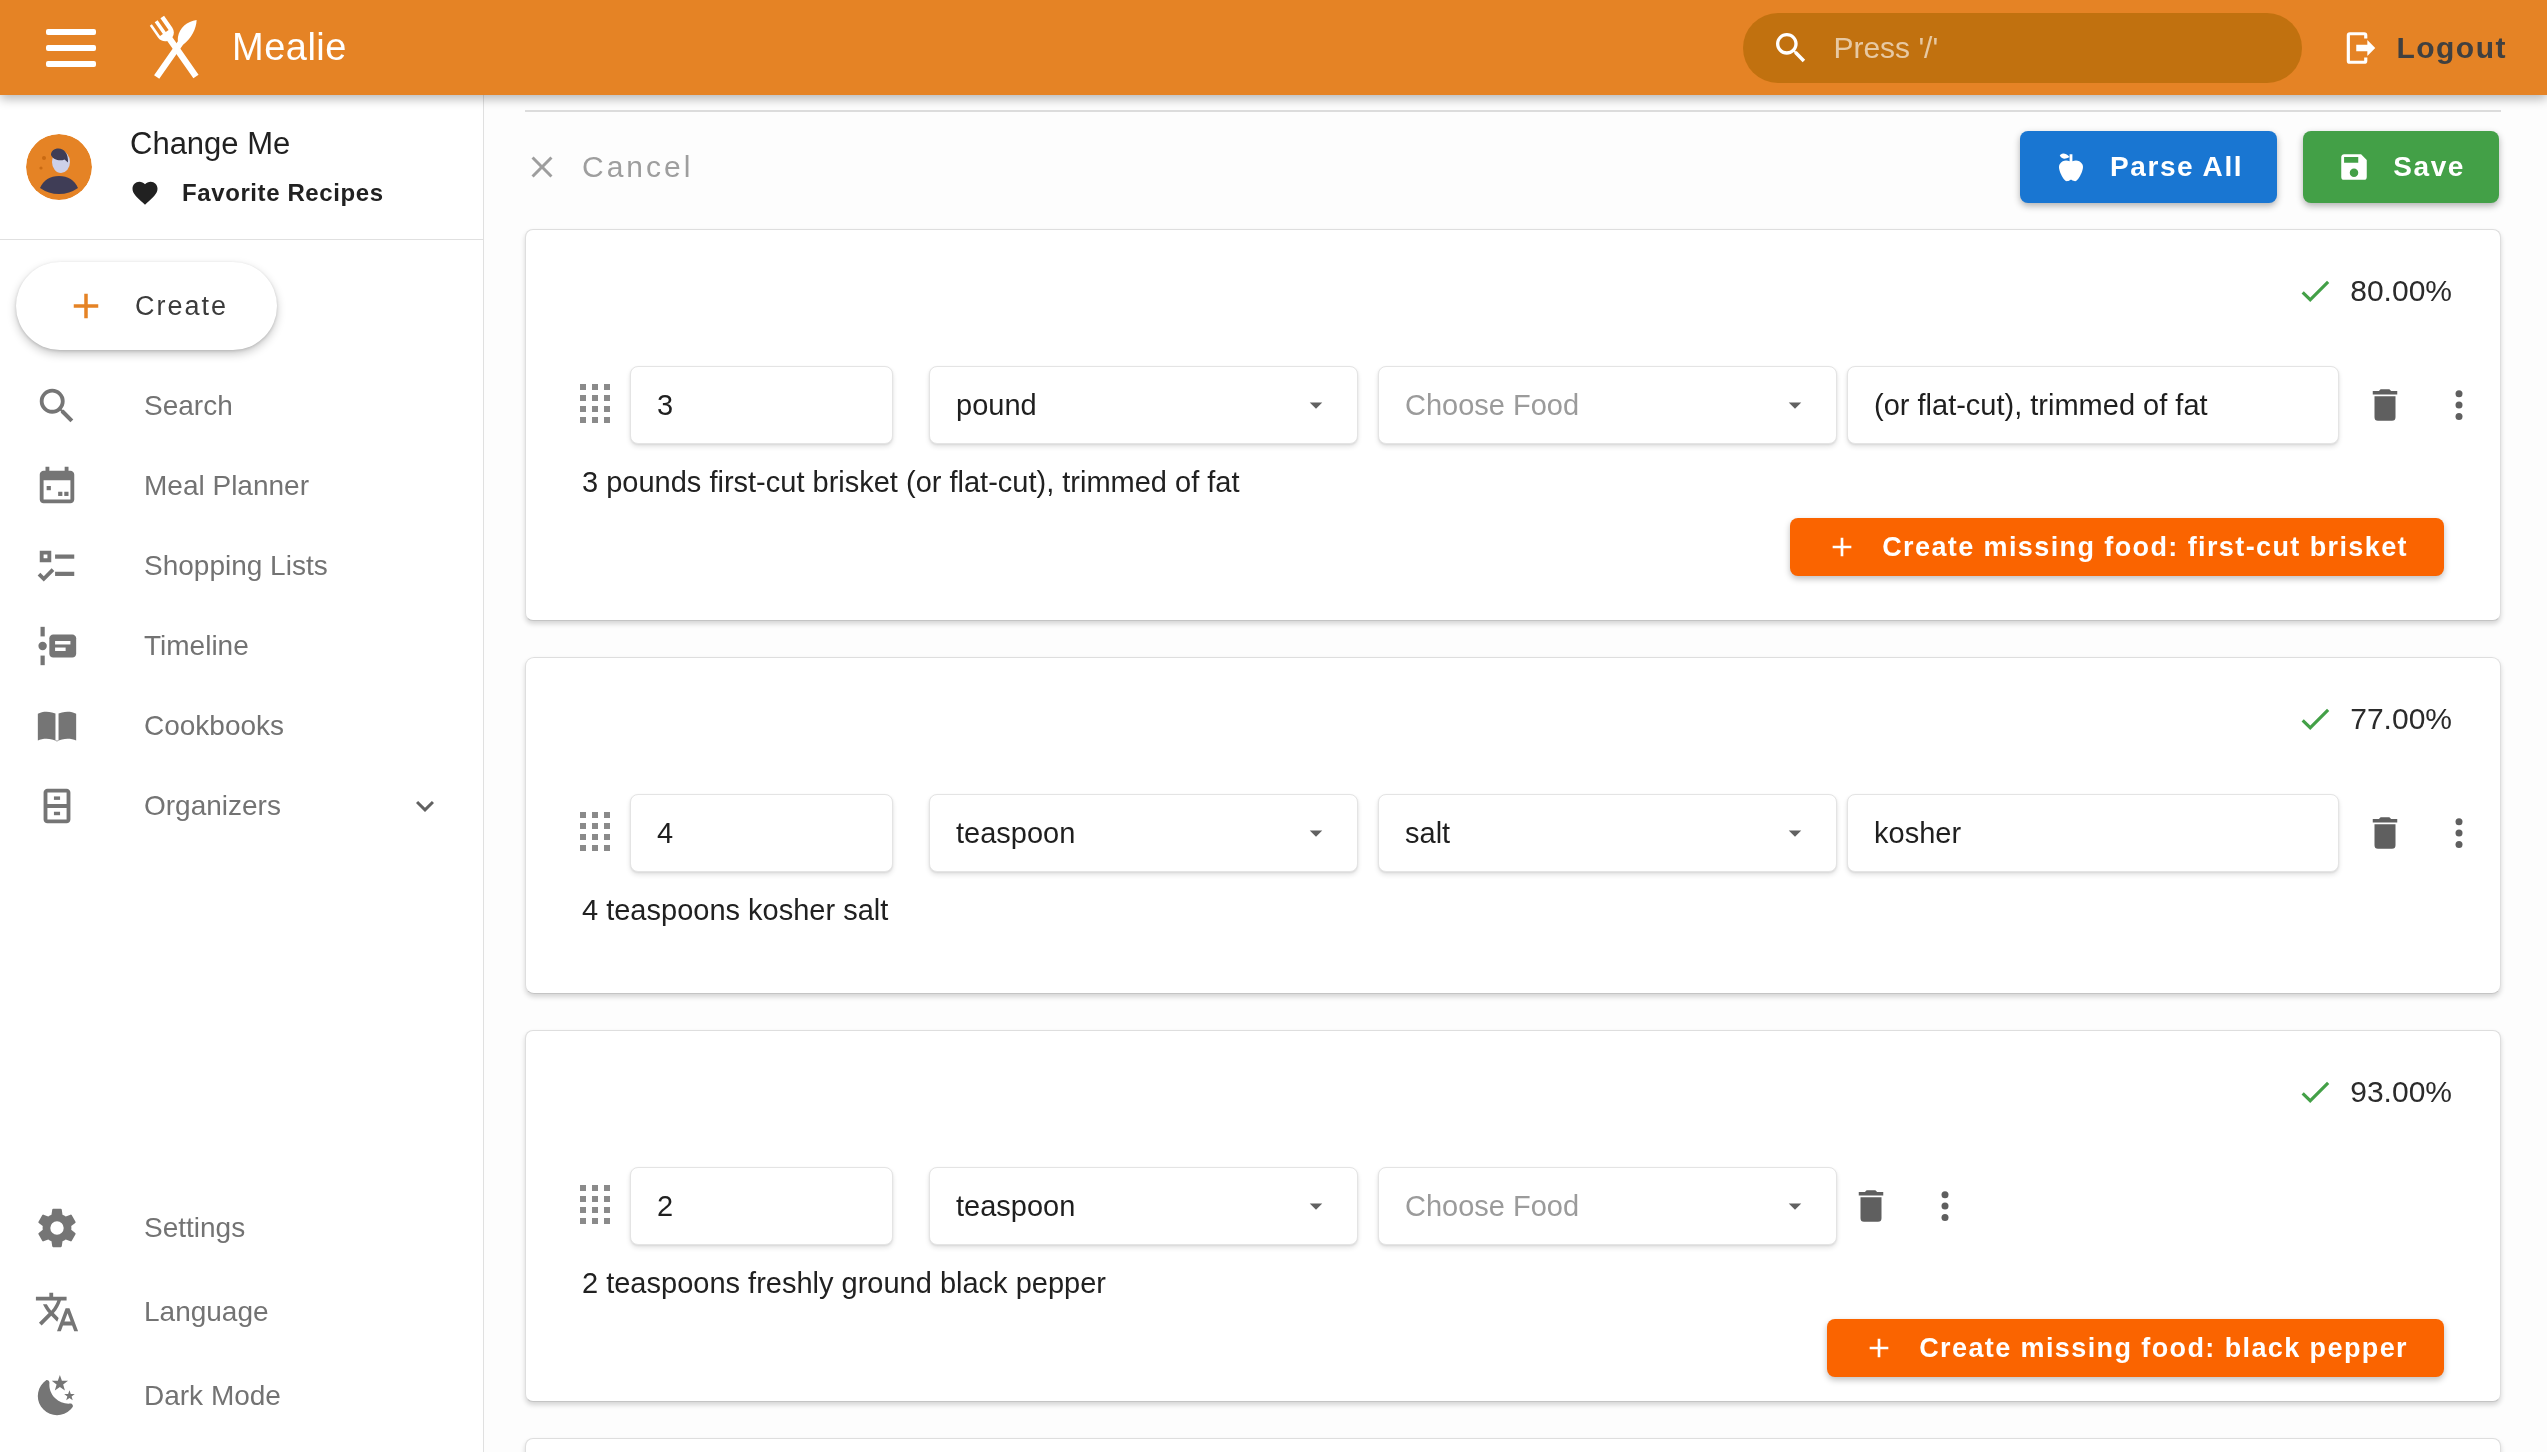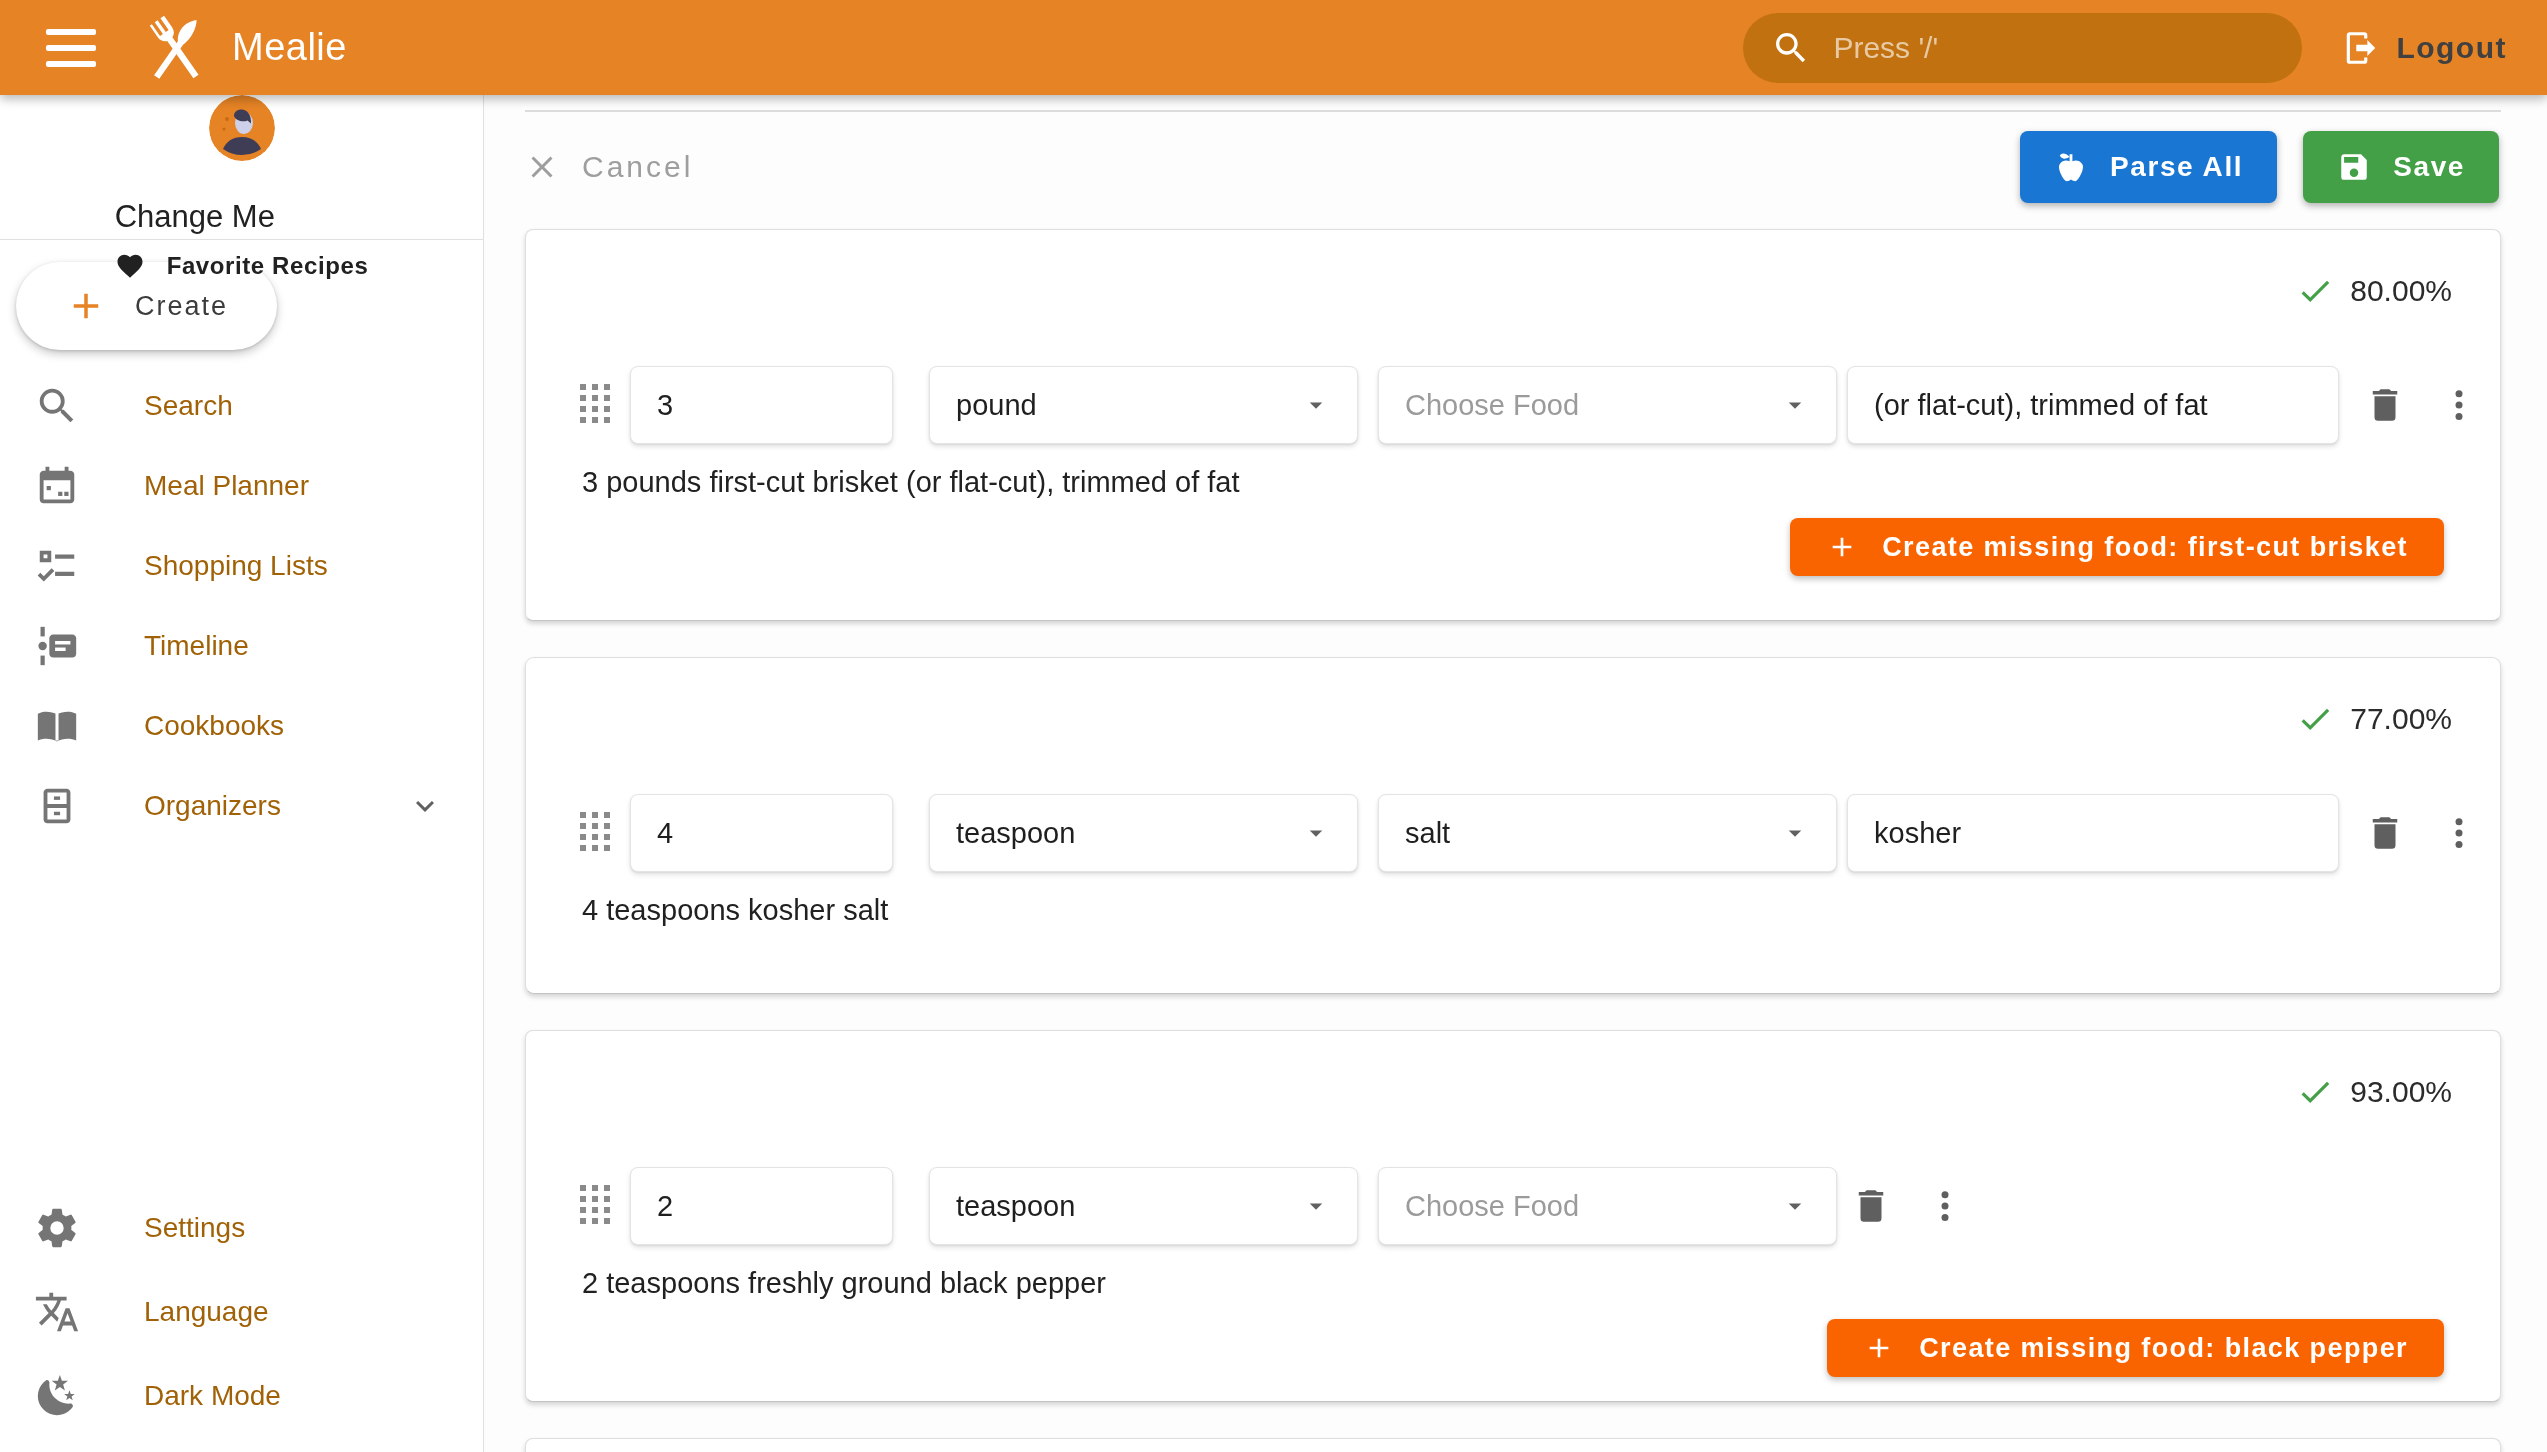--- a/index.html
+++ b/index.html
@@ -22,37 +22,37 @@
                        font-size:30px; font-family:inherit; }
   .search-pill input::placeholder { color:rgba(255,255,255,0.62); }
   .logout-btn { display:flex; align-items:center; gap:16px; margin-left:40px; margin-right:10px;
                 background:none; border:none; color:#404040; font-size:30px; font-weight:700;
                 letter-spacing:1.5px; font-family:inherit; cursor:pointer; }
   .logout-btn svg { width:38px; height:38px; fill:#fff; }
 
   
   .sidebar { position:fixed; left:0; top:95px; bottom:0; width:484px; background:#fff;
              border-right:1px solid #e0e0e0; z-index:10; }
-  .profile { height:144px; display:flex; align-items:center; padding:0 40px; gap:38px;flex-direction:column; }
+  .profile { height:144px; display:flex; align-items:center; padding:0 26px; gap:38px; }
   .avatar { width:66px; height:66px; border-radius:50%; overflow:hidden; flex:0 0 66px; }
   .profile-name { font-size:31px; color:#212121; }
   .fav-row { display:flex; align-items:center; gap:22px; margin-top:16px; }
   .fav-row svg { width:30px; height:30px; fill:#212121; }
   .fav-label { font-size:24px; font-weight:600; color:#212121; letter-spacing:0.6px; }
   .sidebar-divider { border-bottom:1px solid #e0e0e0; }
   .create-btn { margin:22px 0 0 16px; width:261px; height:88px; border-radius:44px; border:none;
                 background:#fff; box-shadow:0 4px 10px rgba(0,0,0,0.22), 0 1px 3px rgba(0,0,0,0.14);
                 display:flex; align-items:center; justify-content:center; gap:28px; cursor:pointer;
                 font-family:inherit; }
   .create-btn svg { width:42px; height:42px; fill:#E58325; }
   .create-btn span { font-size:27px; font-weight:500; letter-spacing:2px; color:#3c3c3c; }
   .nav { margin-top:16px; }
   .nav-item { height:80px; display:flex; align-items:center; padding:0 40px 0 34px; cursor:pointer; }
   .nav-item .nav-icon { width:46px; height:46px; fill:#757575; flex:0 0 46px; margin-right:64px; }
-  .nav-item .nav-label { font-size:28px; color:#a16207; }
+  .nav-item .nav-label { font-size:28px; color:#737373; }
   .nav-item .chev { margin-left:auto; width:36px; height:36px; fill:#616161; }
   .nav-bottom { position:absolute; bottom:14px; left:0; right:0; }
   .nav-bottom .nav-item { height:84px; }
 
   
   .main { position:fixed; left:484px; top:95px; right:0; bottom:0; background:#fdfdfd; overflow:hidden; }
   .top-divider { margin:15px 0 0 41px; width:1976px; border-top:2px solid #dcdcdc; }
   .toolbar { height:109px; display:flex; align-items:center; padding:0 48px 0 40px; }
   .cancel-btn { display:flex; align-items:center; gap:22px; background:none; border:none; cursor:pointer;
                 color:#9e9e9e; font-size:30px; font-weight:500; letter-spacing:3px; font-family:inherit; }

